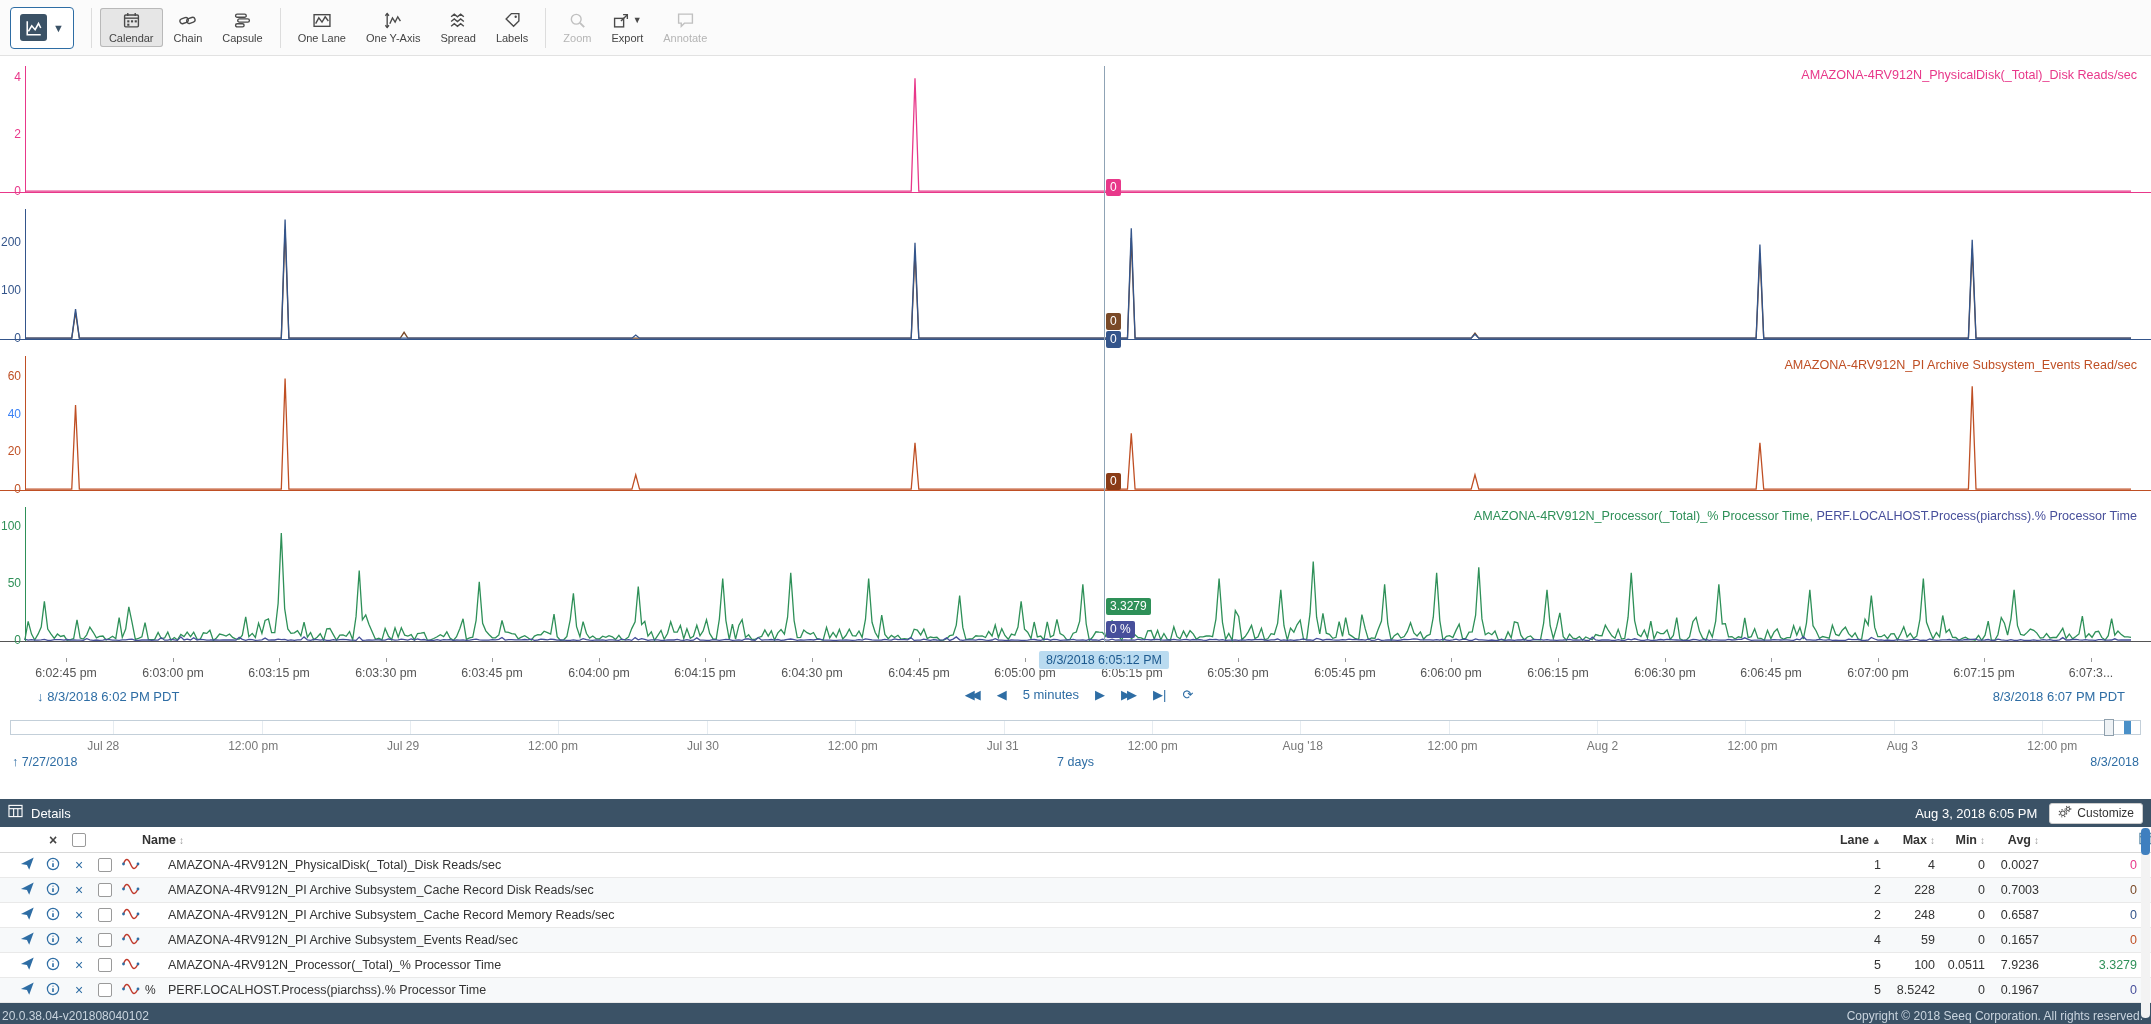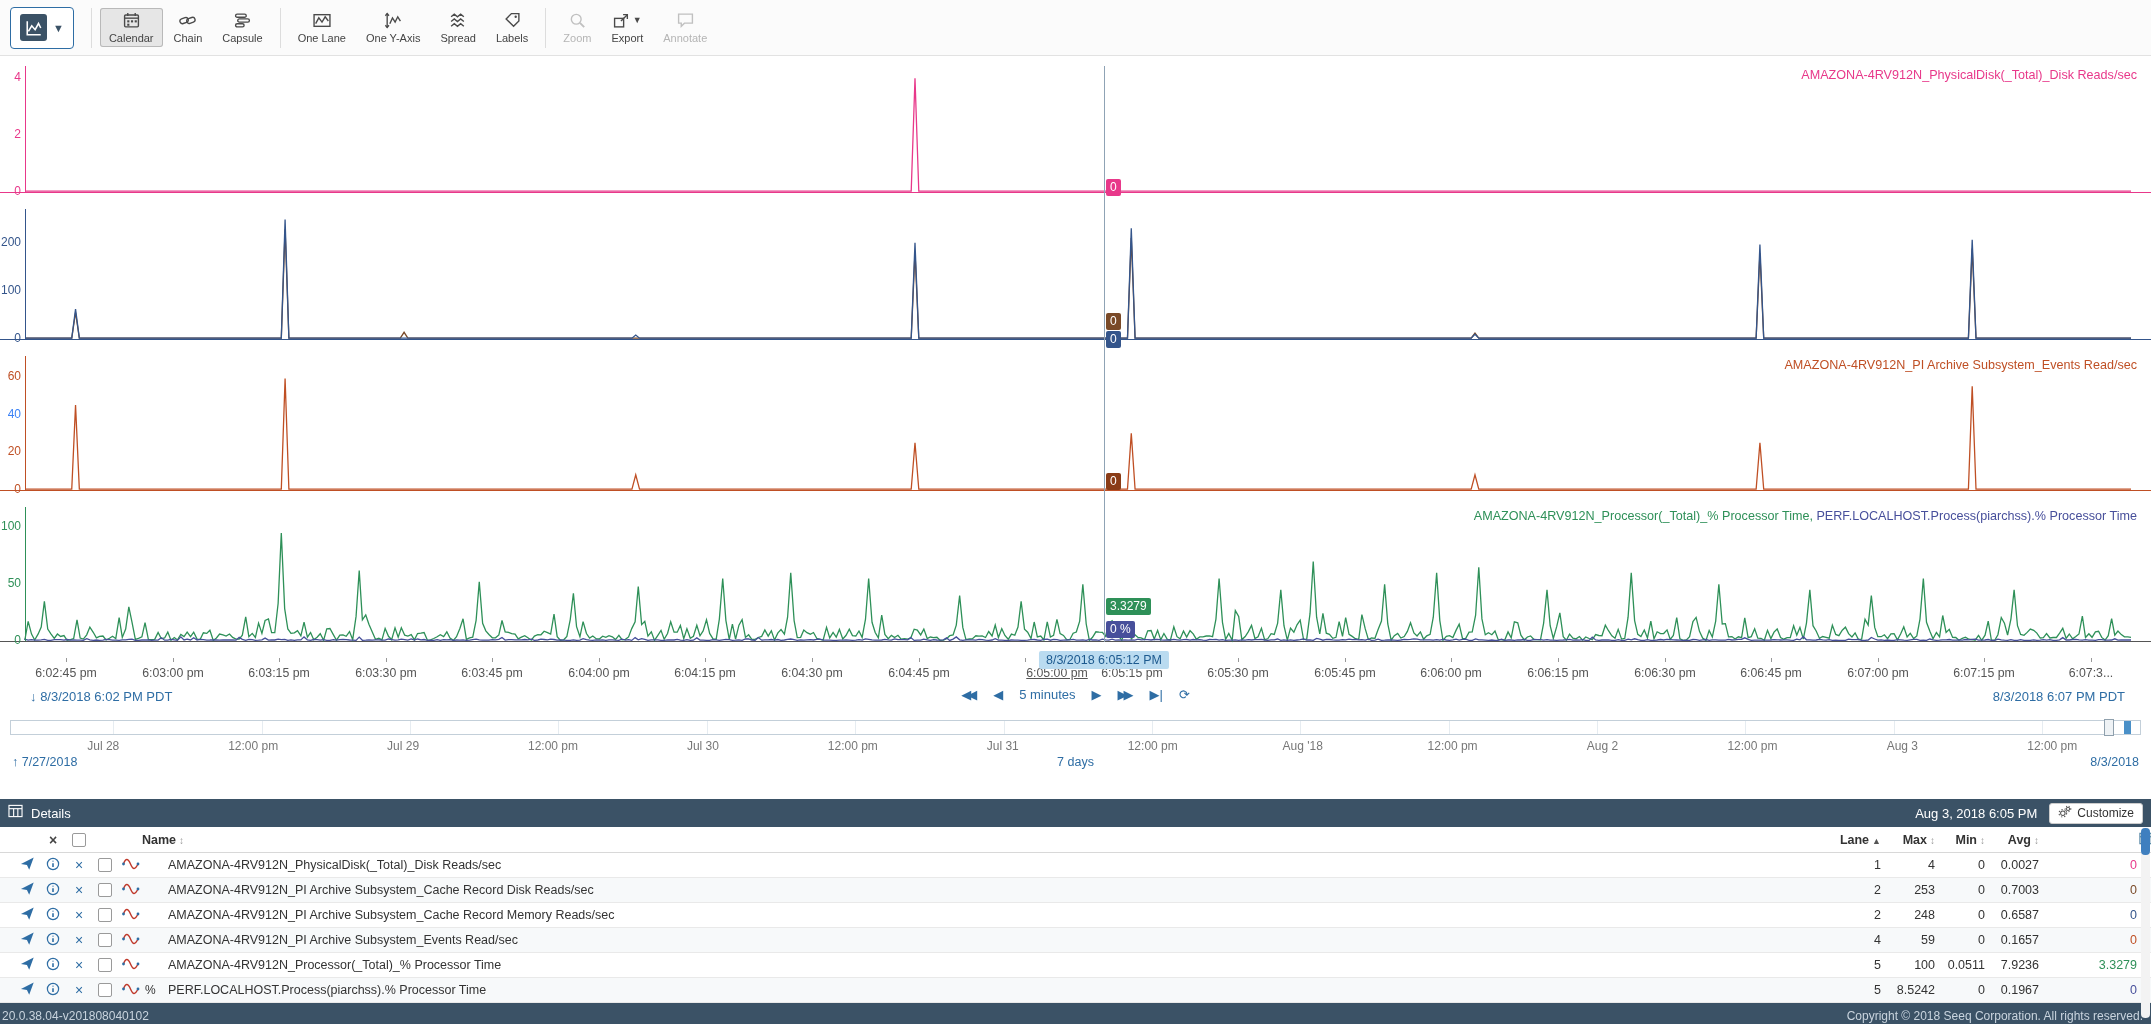--- a/index.html
+++ b/index.html
@@ -35,21 +35,21 @@
   .cursor-line{position:absolute;top:0;bottom:0;width:1px;background:#8fa3b5;z-index:4;}
   .badge{position:absolute;font-size:12px;color:#fff;padding:0 4px;line-height:17px;
     border-radius:2px;white-space:nowrap;z-index:5;}
   .xlabels{position:relative;height:26px;}
   .xtick{position:absolute;top:0;width:1px;height:4px;background:#999;}
   .xlab{position:absolute;top:8px;transform:translateX(-50%);font-size:12.3px;color:#555;white-space:nowrap;}
   .cursor-chip{position:absolute;top:-7px;transform:translateX(-50%);background:#badbf0;color:#1d5a8f;
     font-size:12.5px;padding:2px 7px;border-radius:2px;z-index:6;white-space:nowrap;}
 
   
-  .nav-row{position:relative;height:28px;font-size:13px;color:#2e6da4;}
+  .nav-row{position:relative;height:28px;font-size:13px;color:#2e6da4;margin-left:7px;}
   .nav-left{position:absolute;left:30px;top:5px;cursor:pointer;}
   .nav-right{position:absolute;right:26px;top:5px;}
   .nav-center{position:absolute;left:50%;transform:translateX(-50%);top:3px;display:flex;gap:16px;align-items:center;}
   .nav-btn{color:#2e6da4;background:none;border:none;font-size:13px;cursor:pointer;padding:0;
     font-family:"Liberation Sans",sans-serif;}
   .nav-btn.dbl{letter-spacing:-4px;padding-right:4px;}
   .nav-link{cursor:pointer;}
 
   
   .timeline{position:relative;margin-top:8px;margin-bottom:24px;}
@@ -292,21 +292,21 @@
         <div class="xlab" style="left: 492px;">6:03:45 pm</div>
         <div class="xtick" style="left: 599px;"></div>
         <div class="xlab" style="left: 599px;">6:04:00 pm</div>
         <div class="xtick" style="left: 705px;"></div>
         <div class="xlab" style="left: 705px;">6:04:15 pm</div>
         <div class="xtick" style="left: 812px;"></div>
         <div class="xlab" style="left: 812px;">6:04:30 pm</div>
         <div class="xtick" style="left: 919px;"></div>
         <div class="xlab" style="left: 919px;">6:04:45 pm</div>
         <div class="xtick" style="left: 1025px;"></div>
-        <div class="xlab" style="left: 1057px; text-decoration: underline;">6:05:00 pm</div>
+        <div class="xlab" style="left: 1025px;">6:05:00 pm</div>
         <div class="xtick" style="left: 1132px;"></div>
         <div class="xlab" style="left: 1132px;">6:05:15 pm</div>
         <div class="xtick" style="left: 1238px;"></div>
         <div class="xlab" style="left: 1238px;">6:05:30 pm</div>
         <div class="xtick" style="left: 1345px;"></div>
         <div class="xlab" style="left: 1345px;">6:05:45 pm</div>
         <div class="xtick" style="left: 1451px;"></div>
         <div class="xlab" style="left: 1451px;">6:06:00 pm</div>
         <div class="xtick" style="left: 1558px;"></div>
         <div class="xlab" style="left: 1558px;">6:06:15 pm</div>
@@ -488,21 +488,21 @@
           </span>
           <span class="c-sig">
             <span><svg width="18" height="14" viewBox="0 0 18 14" fill="none">
                 <path d="M1.5 7 C3.5 1, 6 1, 8.5 7 S 13 13, 16 7" stroke="#c0392b" stroke-width="1.4"></path>
                 <circle cx="1.5" cy="7" r="1.4" fill="#2e6da4"></circle>
                 <circle cx="16" cy="7" r="1.4" fill="#2e6da4"></circle>
               </svg></span>
           </span>
           <span class="c-name">AMAZONA-4RV912N_PI Archive Subsystem_Cache Record Disk Reads/sec</span>
           <span class="c-lane">2</span>
-          <span class="c-max">253</span>
+          <span class="c-max">228</span>
           <span class="c-min">0</span>
           <span class="c-avg">0.7003</span>
           <span class="c-val" style="color:#7a4a28;">0</span>
           <span class="c-sb"></span>
         </div>
         <div class="trow">
           <span class="c-pad"></span>
           <span class="c-i">
             <span><svg width="15" height="15" viewBox="0 0 16 16">
                 <path d="M1 8.6 L14.6 1.6 L9.8 14.6 L7.4 9.6 Z" fill="#2e6da4"></path>

